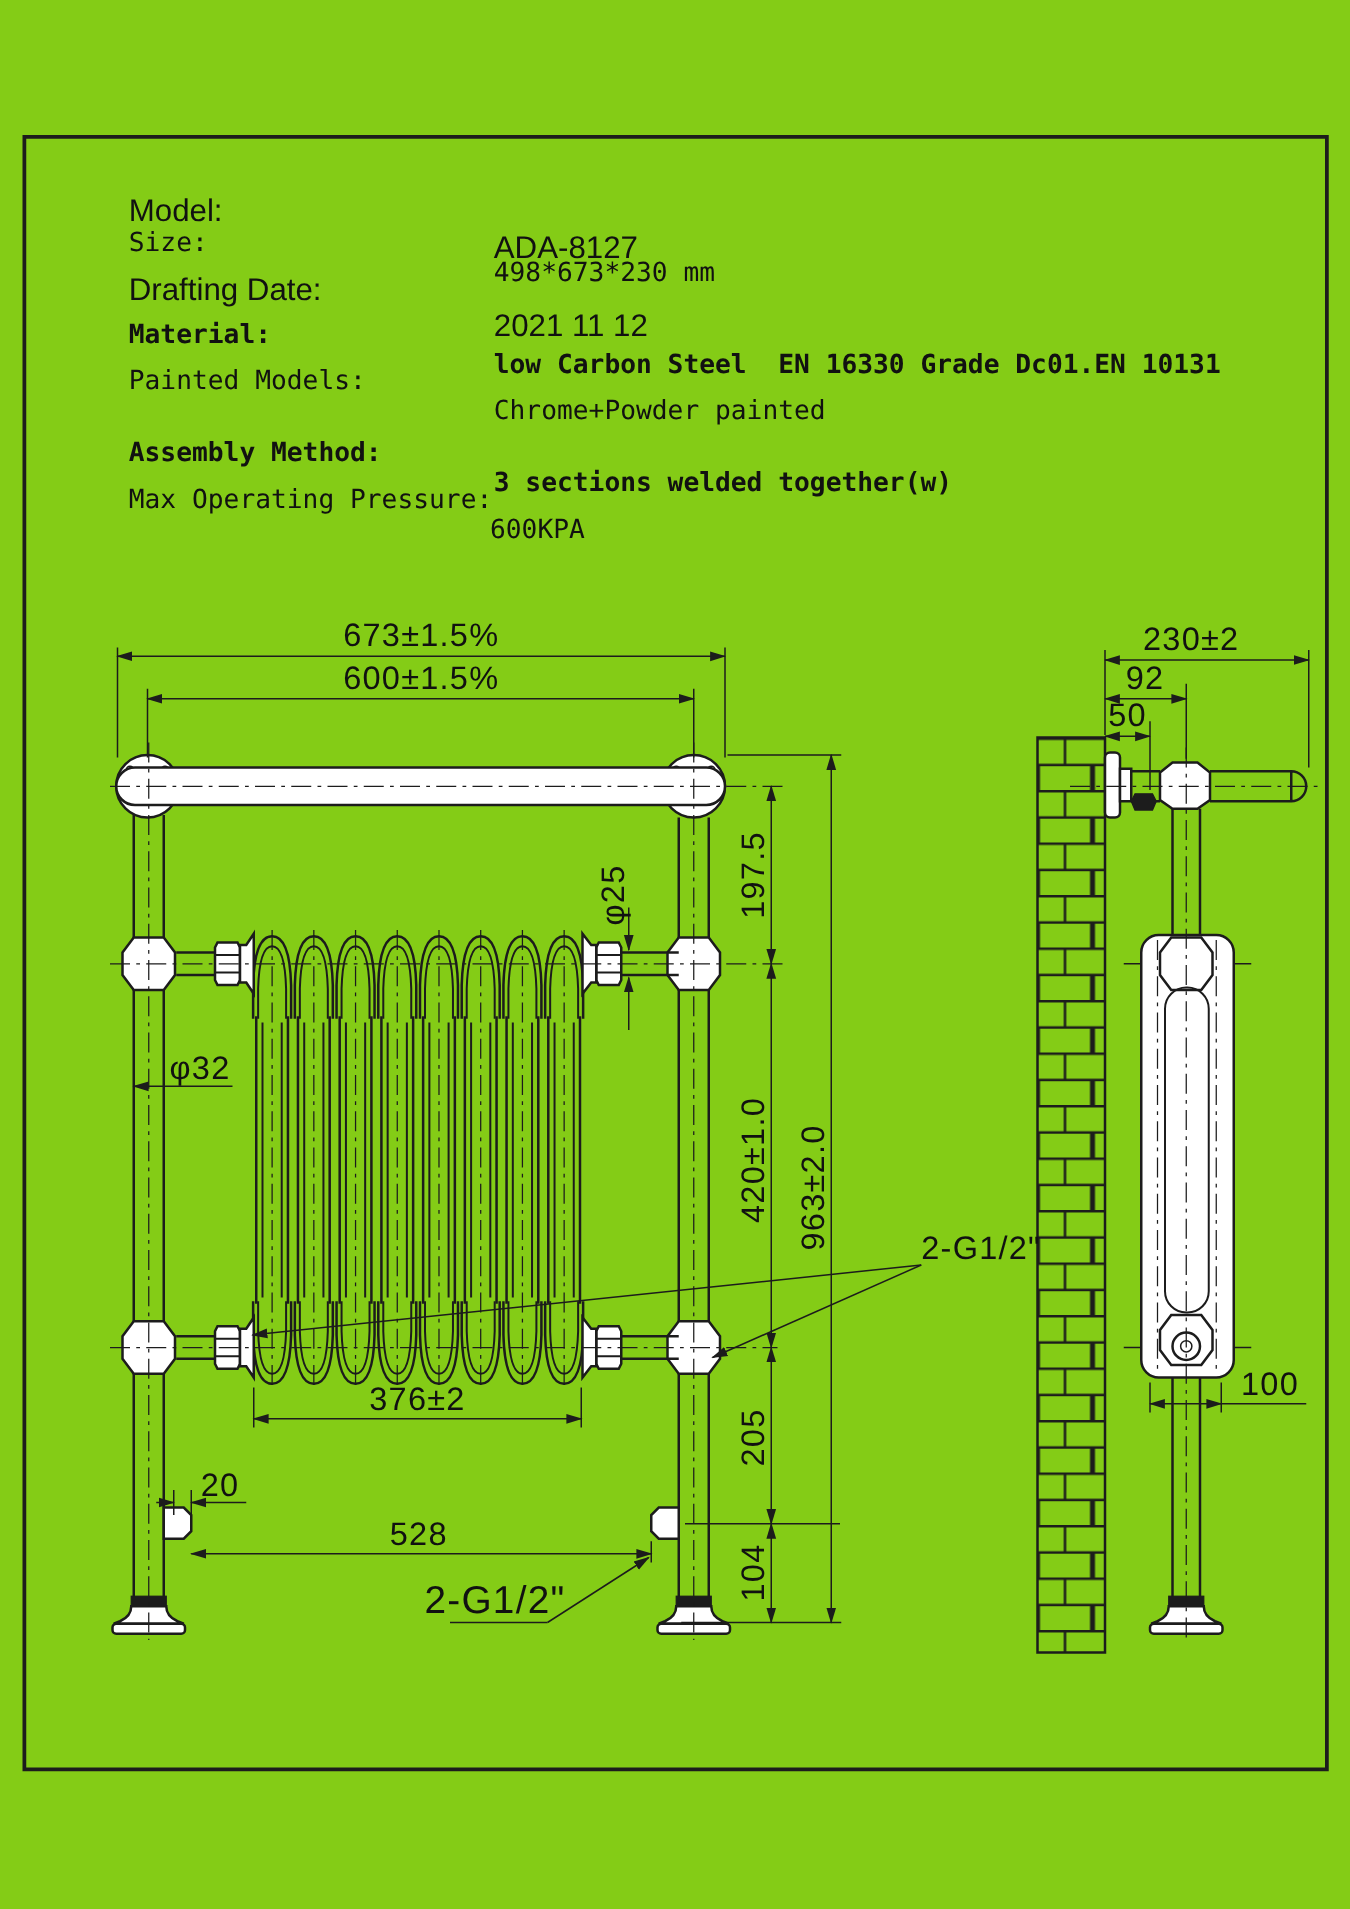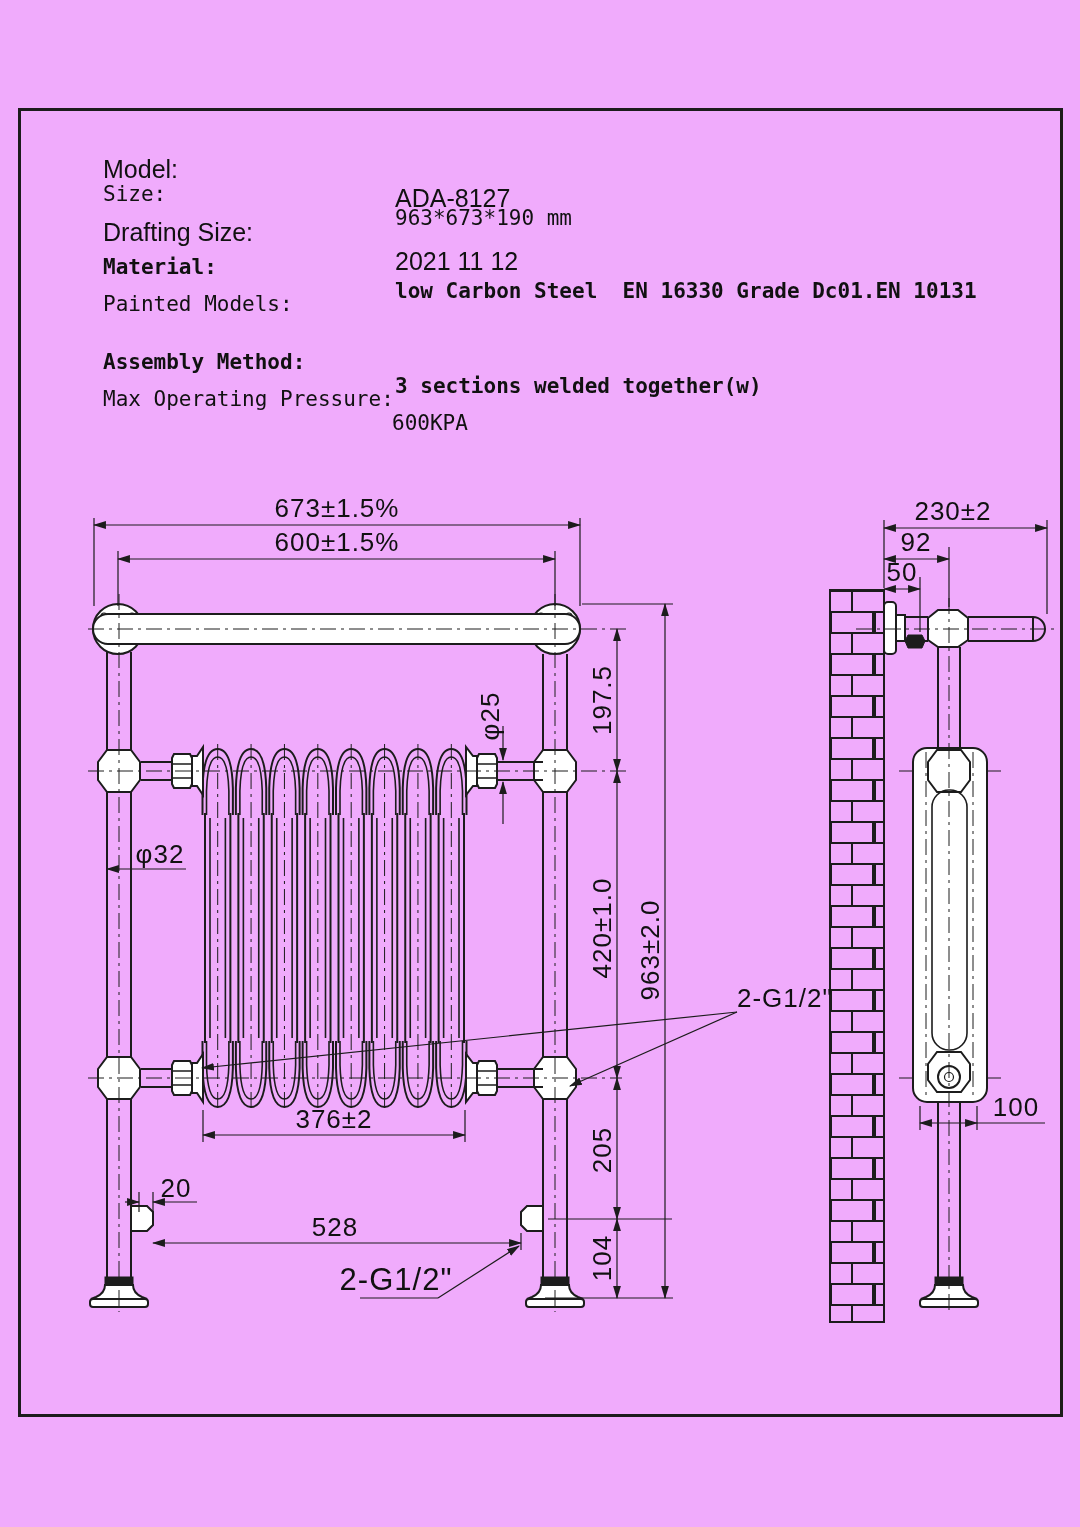--- a/index.html
+++ b/index.html
@@ -1,16 +1,16 @@
 <!DOCTYPE html>
 <html><head>
 <meta charset="utf-8">
 <style>
   html,body{margin:0;padding:0;background:#fff;}
-  .page{position:relative;width:1080px;height:1527px;background:#f0abfc;overflow:hidden;
+  .page{position:relative;width:1080px;height:1527px;background:#84cc16;overflow:hidden;
         font-family:"Liberation Sans",sans-serif;color:#111;}
   .frame{position:absolute;left:18px;top:108px;width:1039px;height:1303px;border:3px solid #1c1c1c;}
   .hrow{position:absolute;white-space:pre;}
   .h-sans{font-family:"Liberation Sans",sans-serif;font-size:25px;}
   .h-mono{font-family:"DejaVu Sans Mono","Liberation Mono",monospace;font-size:21px;}
   .lbl{position:absolute;left:103px;}
   .val{position:absolute;left:395px;}
   .val-p{position:absolute;left:392px;}
   svg{position:absolute;left:0;top:0;}
   .ol{stroke:#1c1c1c;stroke-width:2;fill:none;stroke-linecap:butt;}
@@ -31,32 +31,33 @@
 <div class="page">
   <div class="frame"></div>
 
   <div>
     <div class="hrow h-sans" style="top:126px;">
       <span class="lbl">Model:</span>
       <span class="val">ADA-8127</span>
     </div>
     <div class="hrow h-mono" style="top:158px;">
       <span class="lbl">Size:</span>
-      <span class="val">963*673*190 mm</span>
+      <span class="val">498*673*230 mm</span>
     </div>
     <div class="hrow h-sans" style="top:189px;">
-      <span class="lbl">Drafting Size:</span>
+      <span class="lbl">Drafting Date:</span>
       <span class="val">2021 11 12</span>
     </div>
     <div class="hrow h-mono" style="top:231px;font-weight:bold;">
       <span class="lbl">Material:</span>
       <span class="val">low Carbon Steel  EN 16330 Grade Dc01.EN 10131</span>
     </div>
     <div class="hrow h-mono" style="top:268px;">
       <span class="lbl">Painted Models:</span>
+      <span class="val">Chrome+Powder painted</span>
     </div>
     <div class="hrow h-mono" style="top:326px;font-weight:bold;">
       <span class="lbl">Assembly Method:</span>
       <span class="val">3 sections welded together(w)</span>
     </div>
     <div class="hrow h-mono" style="top:363px;">
       <span class="lbl">Max Operating Pressure:</span>
       <span class="val-p">600KPA</span>
     </div>
   </div>

